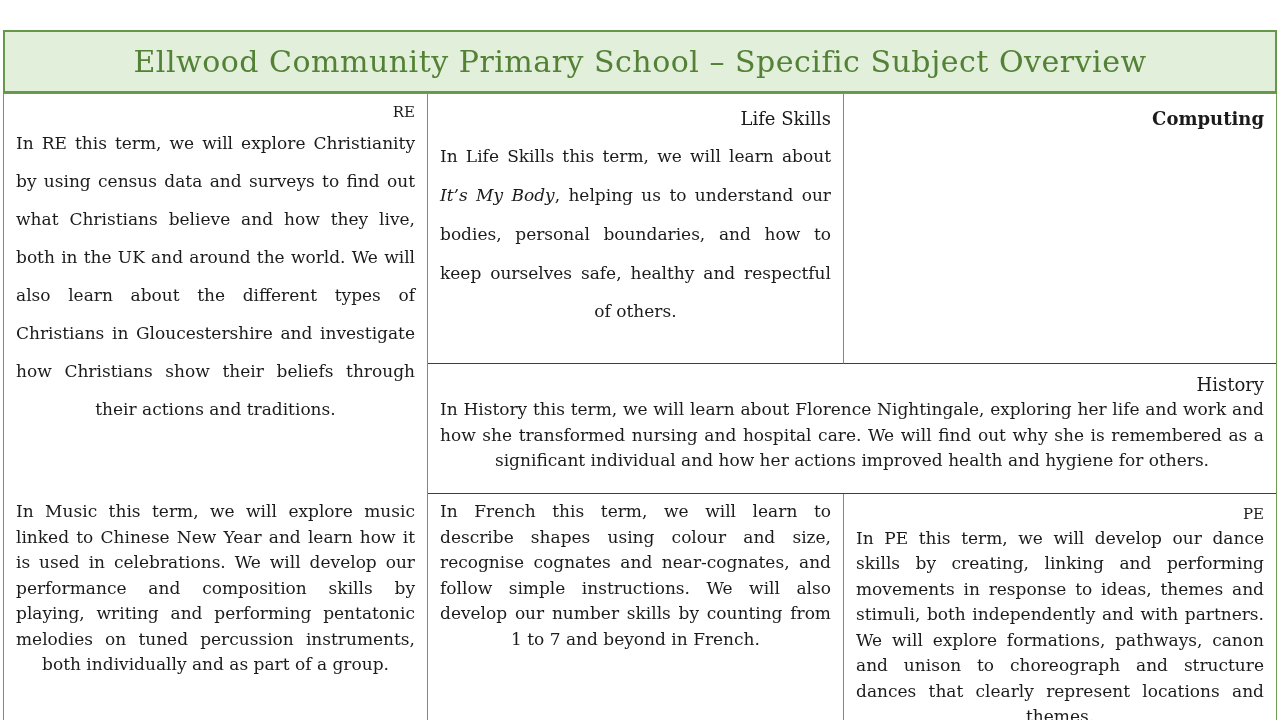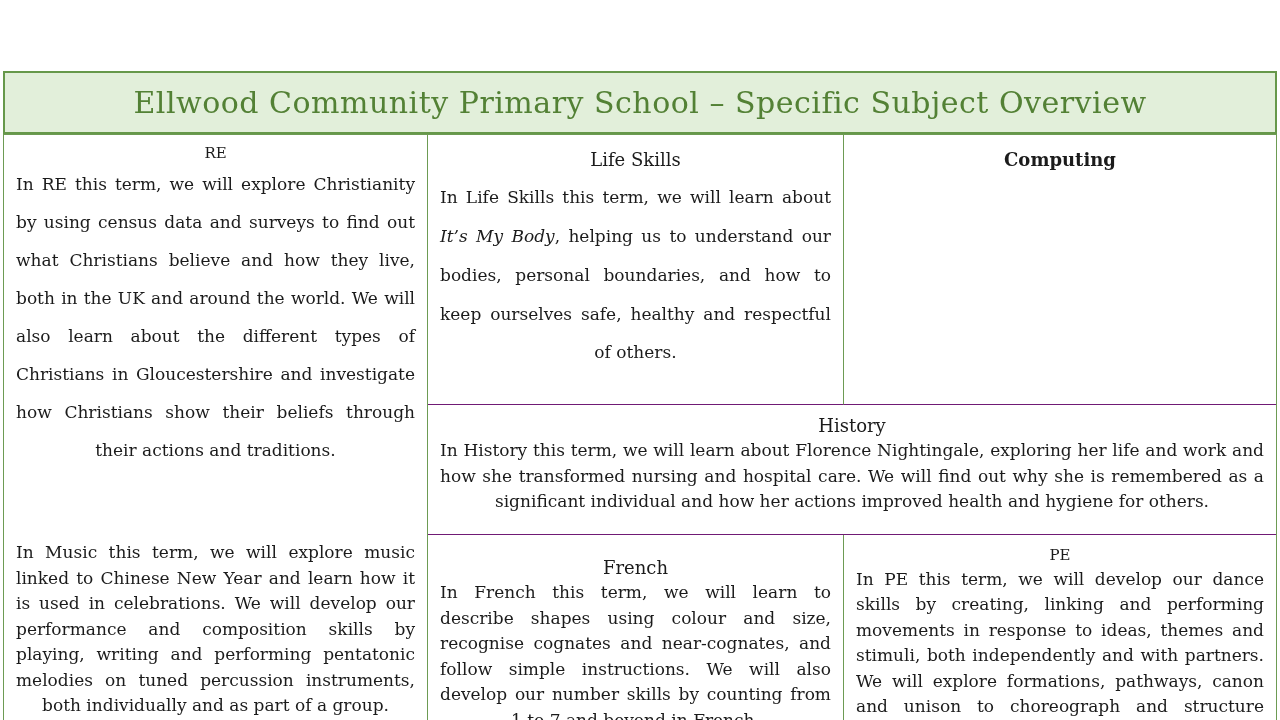--- a/index.html
+++ b/index.html
@@ -3,21 +3,21 @@
 <meta charset="utf-8">
 <style>
   * { margin: 0; padding: 0; box-sizing: border-box; }
   html, body {
     width: 1280px; height: 720px;
     background: #ffffff;
     overflow: hidden;
     font-family: cursive, "DejaVu Serif", serif;
     color: #1b1b1b;
   }
-  #page { position: relative; width: 1280px; height: 636px; margin-top: 41px; }
+  #page { position: relative; width: 1280px; height: 636px; }
 
   
   #header {
     position: absolute;
     left: 3px; top: 30px; width: 1274px; height: 63px;
     background: #e2efda;
     border: 2px solid #66984a;
     display: flex; align-items: center; justify-content: center;
   }
   #header .title {
@@ -44,21 +44,21 @@
   .cell-re       { grid-column: 1; grid-row: 1 / 3; }
   .cell-life     { grid-column: 2; grid-row: 1; }
   .cell-comp     { grid-column: 3; grid-row: 1; }
   .cell-history  { grid-column: 2 / 4; grid-row: 2; }
   .cell-music    { grid-column: 1; grid-row: 3; }
   .cell-french   { grid-column: 2; grid-row: 3; }
   .cell-pe       { grid-column: 3; grid-row: 3; }
 
   .cell h2 {
     font-weight: normal;
-    text-align: center;
+    text-align: right;
     font-size: 18px;
     line-height: 1.35;
   }
   .cell h2.small { font-size: 15px; line-height: 1.5; }
 
   .cell p {
     font-size: 17px;
     text-align: justify;
     text-align-last: center;
   }
@@ -106,21 +106,20 @@
     <div class="cell cell-history tight b-b">
       <h2>History</h2>
       <p>In History this term, we will learn about Florence Nightingale, exploring her life and work and how she transformed nursing and hospital care. We will find out why she is remembered as a significant individual and how her actions improved health and hygiene for others.</p>
     </div>
 
     <div class="cell cell-music tight b-r">
       <p>In Music this term, we will explore music linked to Chinese New Year and learn how it is used in celebrations. We will develop our performance and composition skills by playing, writing and performing pentatonic melodies on tuned percussion instruments, both individually and as part of a group.</p>
     </div>
 
     <div class="cell cell-french tight b-r">
-      <h2>French</h2>
       <p>In French this term, we will learn to describe shapes using colour and size, recognise cognates and near-cognates, and follow simple instructions. We will also develop our number skills by counting from 1 to 7 and beyond in French.</p>
     </div>
 
     <div class="cell cell-pe tight">
       <h2 class="small">PE</h2>
       <p>In PE this term, we will develop our dance skills by creating, linking and performing movements in response to ideas, themes and stimuli, both independently and with partners. We will explore formations, pathways, canon and unison to choreograph and structure dances that clearly represent locations and themes.</p>
     </div>
 
   </div>
 </div>

